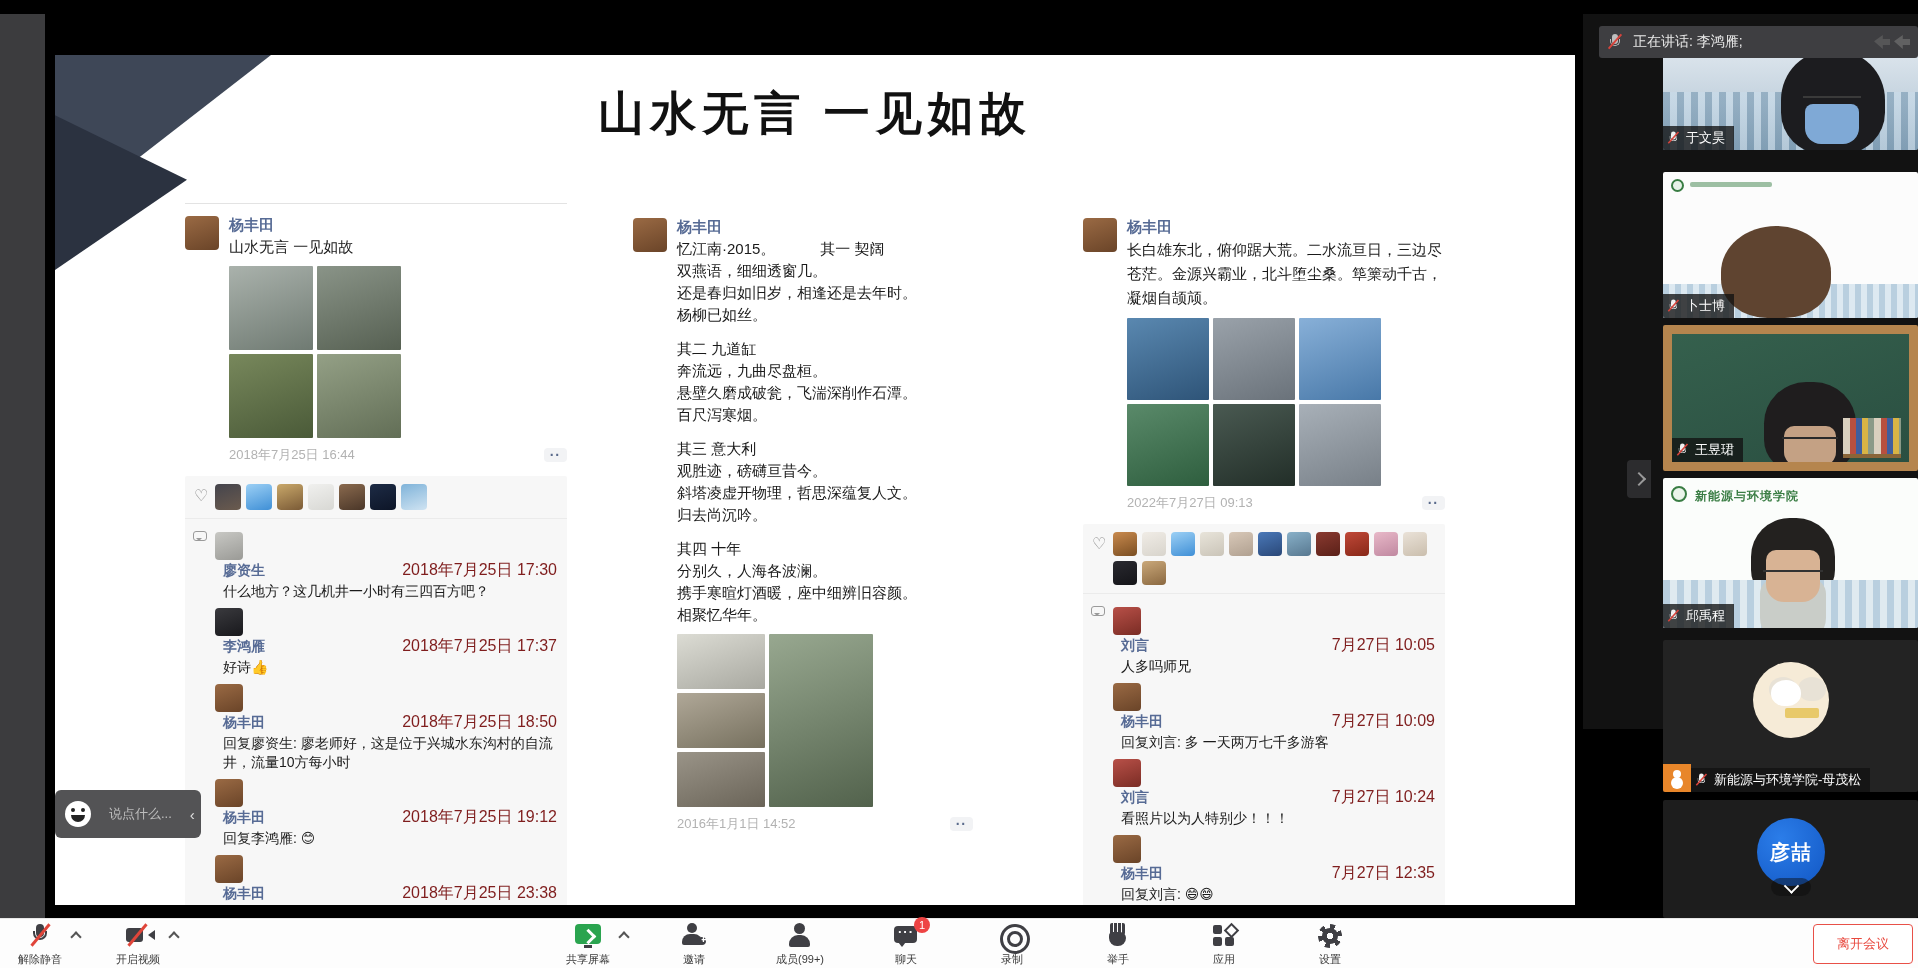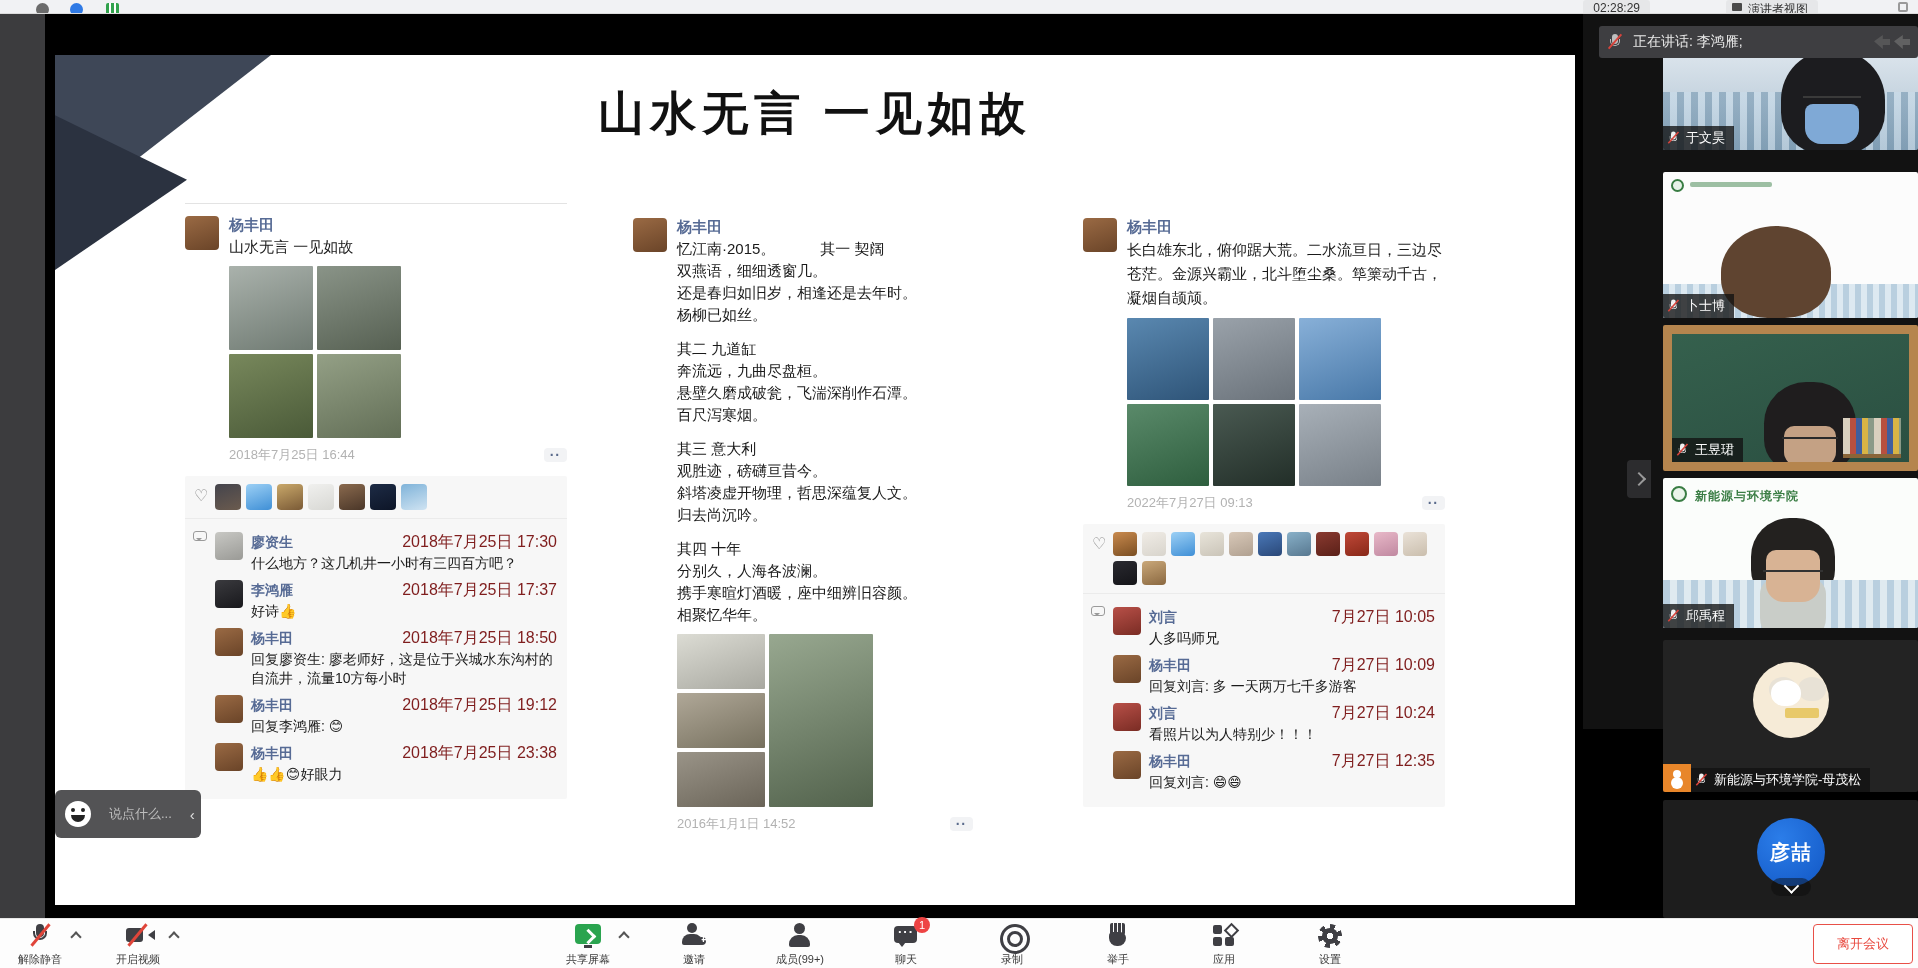--- a/index.html
+++ b/index.html
@@ -56,21 +56,21 @@
 
   .panel { margin-left:-44px; margin-top:12px; background:#f7f7f7; border-radius:2px; }
   .post.c3 .panel { margin-left:-44px; }
   .likes-sec { padding:8px 10px 8px 30px; position:relative; display:flex; flex-wrap:wrap; gap:5px; align-items:center; }
   .likes-sec .heart { position:absolute; left:9px; top:10px; color:#8a8a8a; font-size:16px; }
   .like-av { width:26px; height:26px; border-radius:4px; }
   .post.c3 .like-av { width:24px; height:24px; }
   .comments-sec { border-top:1px solid #ebebeb; padding:6px 10px 8px 30px; position:relative; }
   .cmt-marker { position:absolute; left:8px; top:12px; width:14px; height:10px; border:1.5px solid #9a9a9a; border-radius:3px; }
   .cmt-marker::after { content:""; position:absolute; left:2px; bottom:-4px; width:0; height:0; border:3px solid transparent; border-top-color:#9a9a9a; }
-  .comment { display:flex; margin:7px 0; }
+  .comment { display:flex; margin:7px 0;flex-direction:column; }
   .cmt-av { width:28px; height:28px; border-radius:4px; flex:0 0 auto; }
   .cmt-main { margin-left:8px; flex:1; min-width:0; }
   .cmt-head { display:flex; justify-content:space-between; align-items:baseline; }
   .cmt-name { color:#576b95; font-weight:bold; font-size:14px; }
   .cmt-time { color:#7f1d1d; font-size:16px; }
   .cmt-text { font-size:14px; line-height:19px; margin-top:1px; color:#1a1a1a; }
 
   
   .pill { position:absolute; left:55px; top:790px; width:146px; height:48px; background:rgba(72,72,74,.94); border-radius:6px; display:flex; align-items:center; padding:0 10px; gap:9px; z-index:30; }
   .smiley { width:26px; height:26px; background:#fff; border-radius:50%; position:relative; flex:0 0 auto; }
@@ -180,28 +180,20 @@
   .settings-icon::before { content:""; position:absolute; left:2px; top:1px; width:24px; height:24px; border-radius:50%; background:repeating-conic-gradient(#3f3f44 0 28deg,transparent 28deg 60deg); }
   .settings-icon::after { content:""; position:absolute; left:6px; top:5px; width:16px; height:16px; border-radius:50%; background:radial-gradient(circle,#fdfdfd 0 3.5px,#3f3f44 3.5px); }
 
   .leave-btn { position:absolute; right:5px; top:5px; width:100px; height:40px; background:#fff; border:1px solid #e85048; border-radius:4px; color:#e8483e; font-size:13px; display:flex; align-items:center; justify-content:center; cursor:pointer; }
 </style>
 </head>
 <body>
 
 <div class="app">
 
-  <div class="topbar">
-    <span class="tb-ico grey"></span>
-    <span class="tb-ico blue"></span>
-    <span class="tb-ico bars"></span>
-    <span class="tb-timer">02:28:29</span>
-    <span class="tb-view">演讲者视图</span>
-    <span class="tb-frag"></span>
-  </div>
 
   <div class="leftstrip"></div>
 
   <div class="screen">
     <div class="slide">
       <div class="tri-a"></div>
       <div class="tri-b"></div>
       <div class="slide-title">山水无言  一见如故</div>
       <div id="posts-root">
           <div class="post c1">

